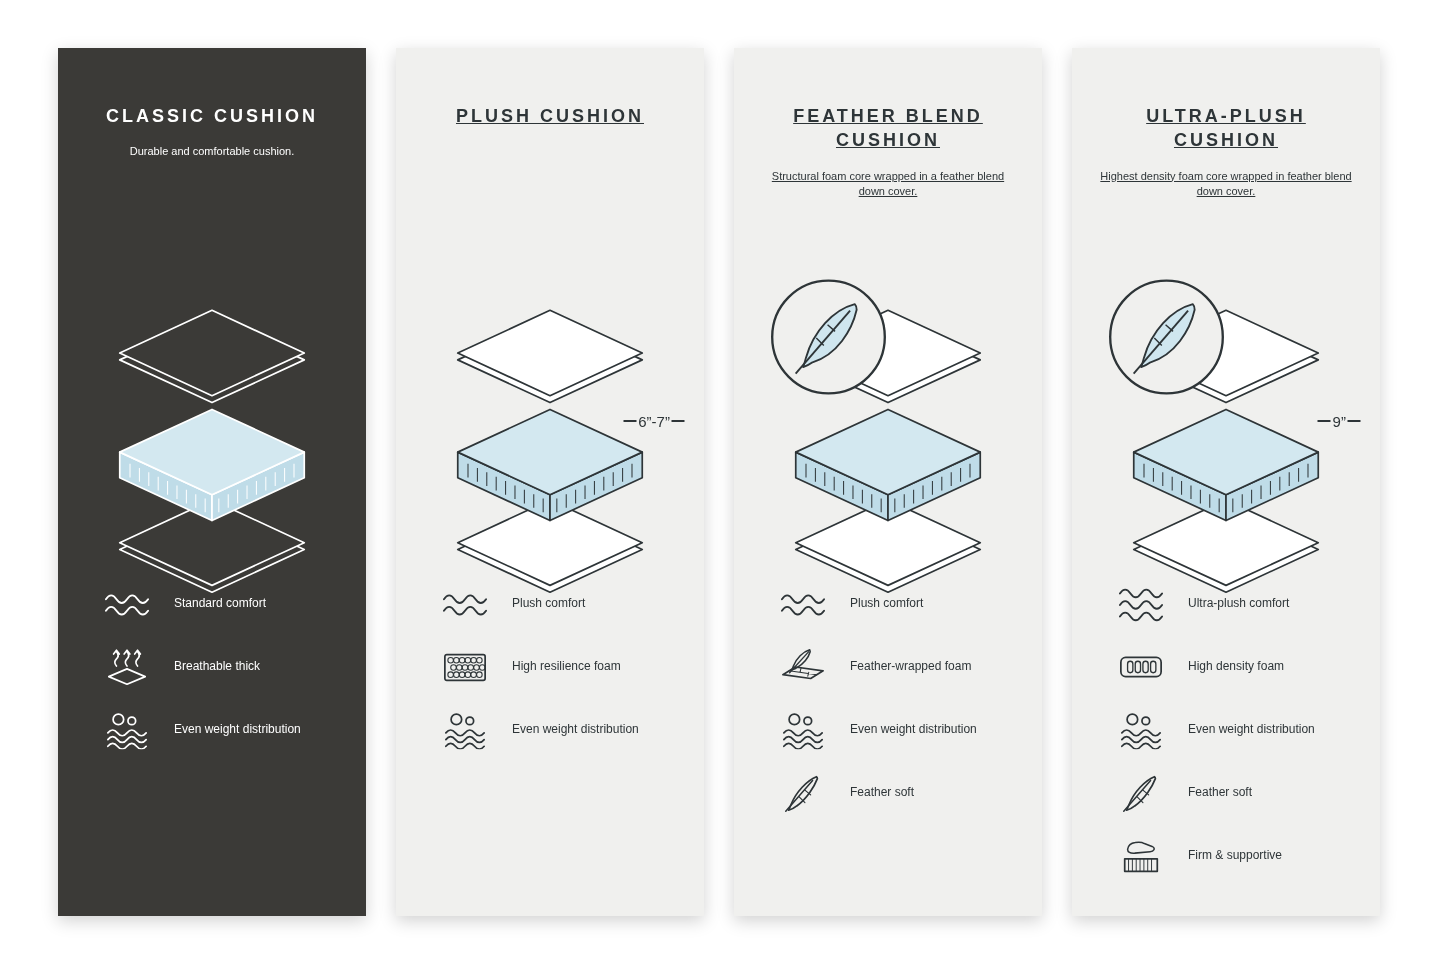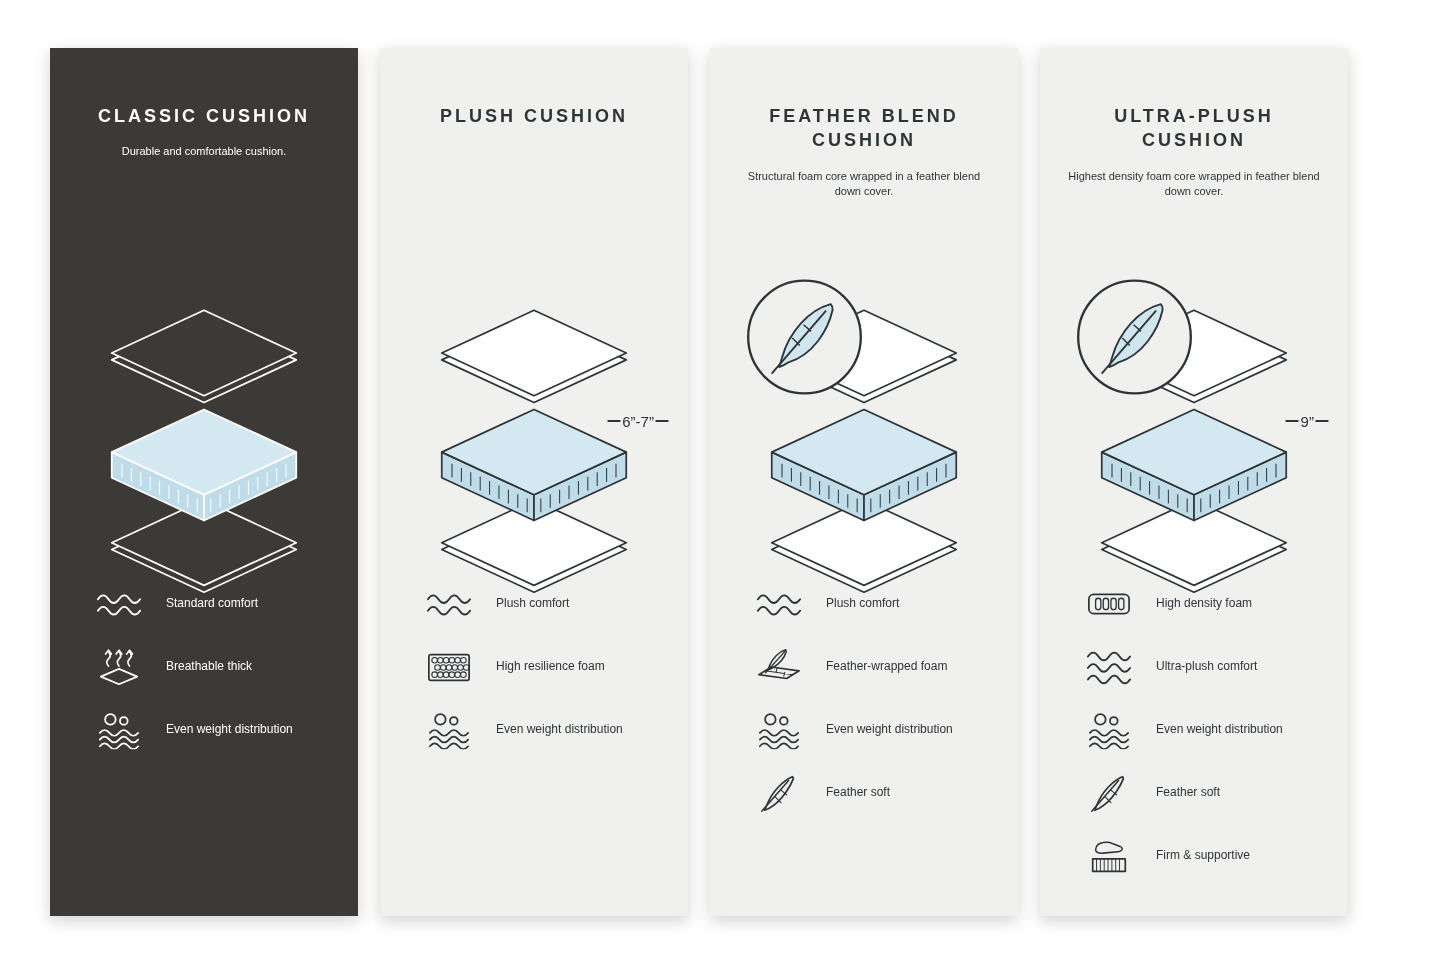--- a/index.html
+++ b/index.html
@@ -1,24 +1,24 @@
 <!DOCTYPE html>
 <html><head>
 <meta charset="utf-8">
 <style>
   * { margin:0; padding:0; box-sizing:border-box; }
   html,body { width:1445px; height:964px; background:#ffffff;
               font-family:"Liberation Sans", sans-serif; }
-  .board { display:flex; gap:22px; padding:48px 16px 0 50px; }
+  .board { display:flex; gap:30px; padding:48px 16px 0 50px;margin-left:8px; }
 
   .panel { width:308px; height:868px; position:relative;
            display:flex; flex-direction:column; align-items:center;
            box-shadow:0 5px 16px rgba(0,0,0,.18); }
   .panel.dark  { background:#3B3A37; color:#FFFFFF; --slab-fill:#3B3A37; }
-  .panel.light { background:#F0F0EE; color:#2E3538; --slab-fill:#FFFFFF; }
+  .panel.light { background:#F0F0EE; color:#2E3538;text-decoration:underline; --slab-fill:#FFFFFF; }
 
   .title { margin-top:56px; font-size:18px; font-weight:bold; letter-spacing:3px;
            text-align:center; line-height:1.35; max-width:256px; }
   .desc  { margin-top:16px; font-size:11px; line-height:1.4; text-align:center;
            max-width:252px; }
 
   .diagram { position:absolute; top:252px; left:50%; transform:translateX(-50%);
              width:205px; height:294px; }
   .cushion { width:205px; height:294px; display:block; overflow:visible; }
 
@@ -328,32 +328,32 @@
         <span class="vline"></span>
         <span class="mlabel">9”</span>
         <span class="vline"></span>
         <span class="cap"></span>
       </div>
     </div>
     <ul class="features">
       <li class="feature">
         <span class="ficon">
             <svg viewBox="0 0 48 40">
+              <use href="#sym-waves3"></use>
+            </svg>
+          </span>
+        <span class="flabel">Ultra-plush comfort</span>
+      </li>
+      <li class="feature">
+        <span class="ficon">
+            <svg viewBox="0 0 48 40">
               <use href="#sym-density"></use>
             </svg>
           </span>
         <span class="flabel">High density foam</span>
-      </li>
-      <li class="feature">
-        <span class="ficon">
-            <svg viewBox="0 0 48 40">
-              <use href="#sym-waves3"></use>
-            </svg>
-          </span>
-        <span class="flabel">Ultra-plush comfort</span>
       </li>
       <li class="feature">
         <span class="ficon">
             <svg viewBox="0 0 48 40">
               <use href="#sym-even-weight"></use>
             </svg>
           </span>
         <span class="flabel">Even weight distribution</span>
       </li>
       <li class="feature">

